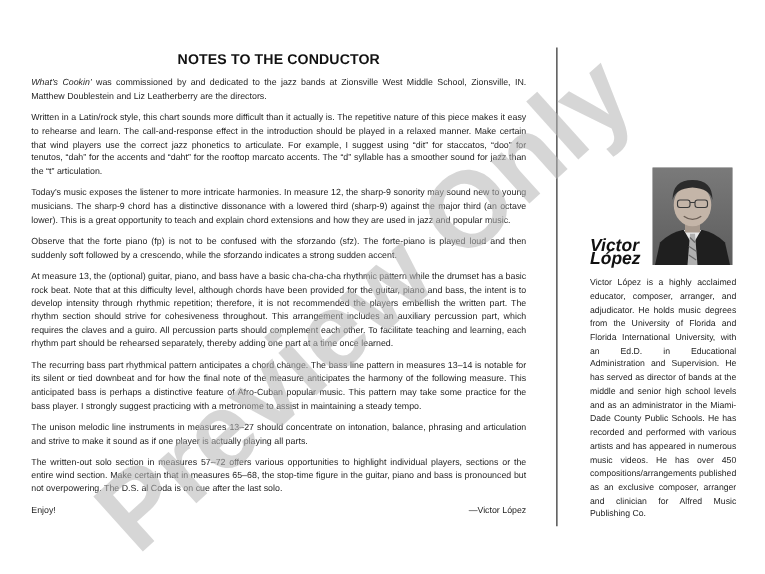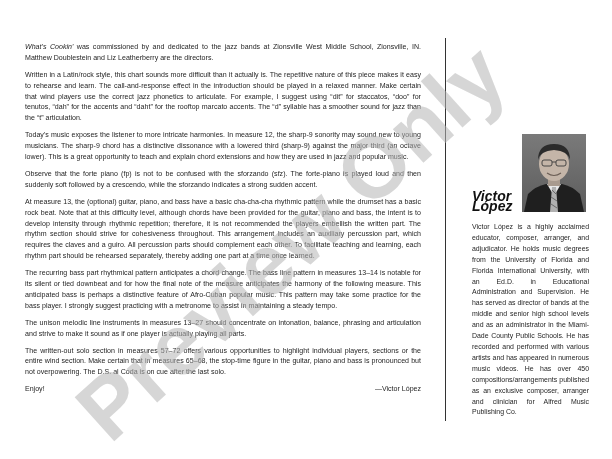--- a/index.html
+++ b/index.html
@@ -106,20 +106,21 @@
       fill: #b5b5b5;
       fill-opacity: 0.55;
     }
   </style>
 </head>
 <body>
 
 <div class="page">
 
   <div class="main-col">
+    <h1 class="title">NOTES TO THE CONDUCTOR</h1>
 
     <p class="para"><em>What's Cookin'</em><span> was commissioned by and dedicated to the jazz bands at Zionsville West Middle School, Zionsville, IN. Matthew Doublestein and Liz Leatherberry are the directors.</span></p>
     <p class="para">Written in a Latin/rock style, this chart sounds more difficult than it actually is. The repetitive nature of this piece makes it easy to rehearse and learn. The call-and-response effect in the introduction should be played in a relaxed manner. Make certain that wind players use the correct jazz phonetics to articulate. For example, I suggest using “dit” for staccatos, “doo” for tenutos, “dah” for the accents and “daht” for the rooftop marcato accents. The “d” syllable has a smoother sound for jazz than the “t” articulation.</p>
     <p class="para">Today's music exposes the listener to more intricate harmonies. In measure 12, the sharp-9 sonority may sound new to young musicians. The sharp-9 chord has a distinctive dissonance with a lowered third (sharp-9) against the major third (an octave lower). This is a great opportunity to teach and explain chord extensions and how they are used in jazz and popular music.</p>
     <p class="para">Observe that the forte piano (fp) is not to be confused with the sforzando (sfz). The forte-piano is played loud and then suddenly soft followed by a crescendo, while the sforzando indicates a strong sudden accent.</p>
     <p class="para">At measure 13, the (optional) guitar, piano, and bass have a basic cha-cha-cha rhythmic pattern while the drumset has a basic rock beat. Note that at this difficulty level, although chords have been provided for the guitar, piano and bass, the intent is to develop intensity through rhythmic repetition; therefore, it is not recommended the players embellish the written part. The rhythm section should strive for cohesiveness throughout. This arrangement includes an auxiliary percussion part, which requires the claves and a guiro. All percussion parts should complement each other. To facilitate teaching and learning, each rhythm part should be rehearsed separately, thereby adding one part at a time once learned.</p>
     <p class="para">The recurring bass part rhythmical pattern anticipates a chord change. The bass line pattern in measures 13–14 is notable for its silent or tied downbeat and for how the final note of the measure anticipates the harmony of the following measure. This anticipated bass is perhaps a distinctive feature of Afro-Cuban popular music. This pattern may take some practice for the bass player. I strongly suggest practicing with a metronome to assist in maintaining a steady tempo.</p>
     <p class="para">The unison melodic line instruments in measures 13–27 should concentrate on intonation, balance, phrasing and articulation and strive to make it sound as if one player is actually playing all parts.</p>
     <p class="para">The written-out solo section in measures 57–72 offers various opportunities to highlight individual players, sections or the entire wind section. Make certain that in measures 65–68, the stop-time figure in the guitar, piano and bass is pronounced but not overpowering. The D.S. al Coda is on cue after the last solo.</p>
 

